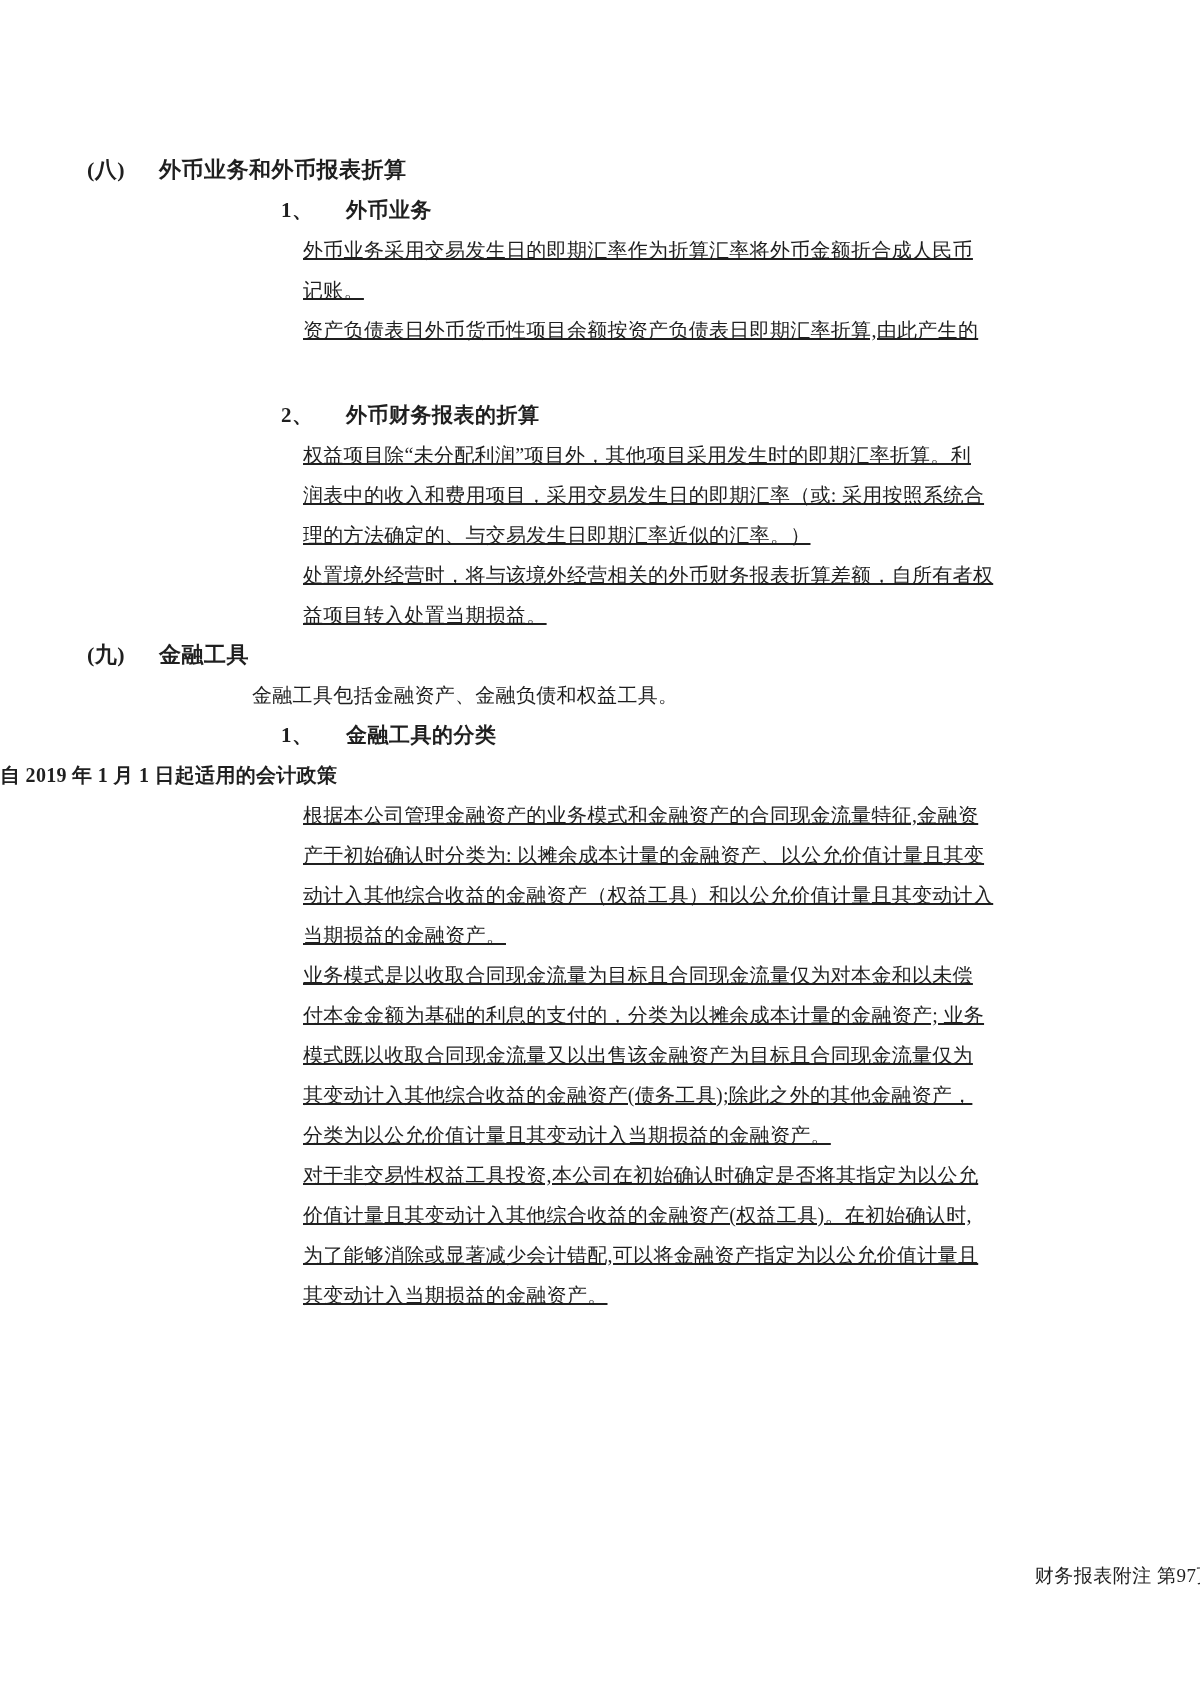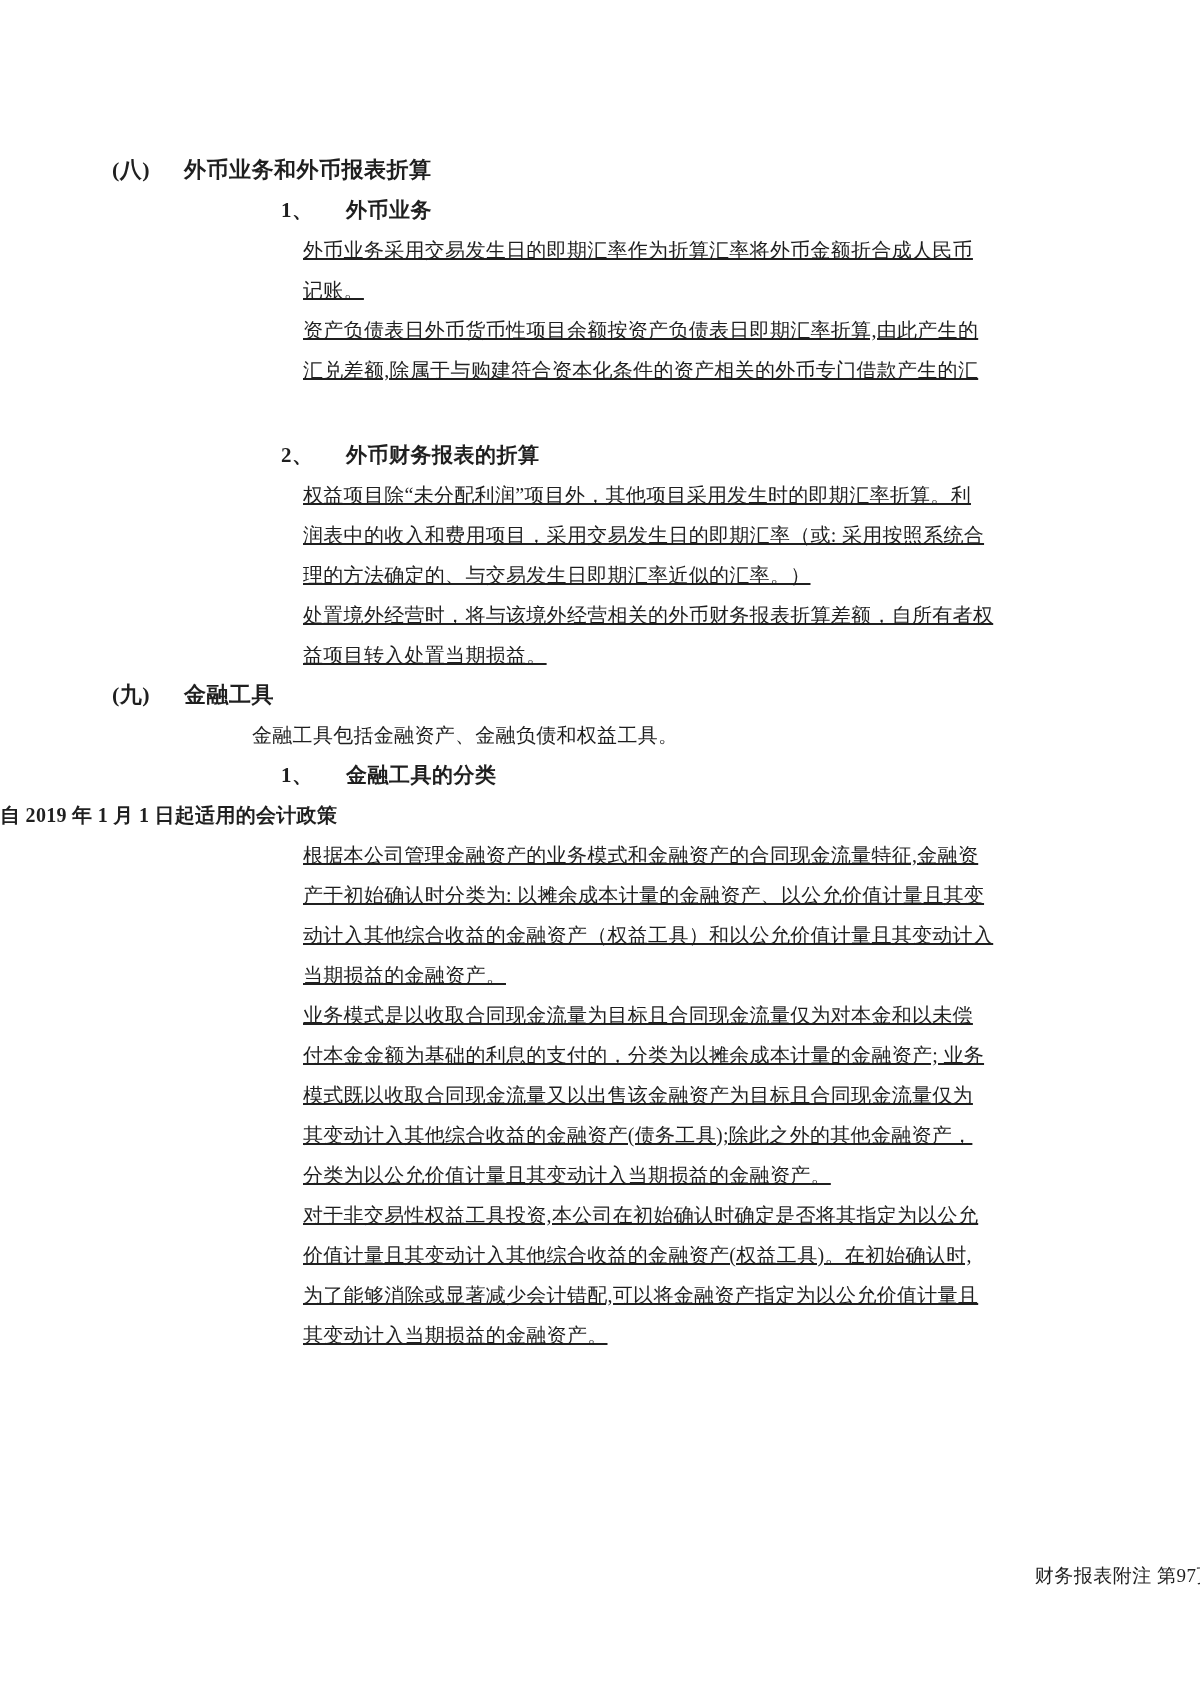--- a/index.html
+++ b/index.html
@@ -15,21 +15,21 @@
     padding-top: 150px;
     background: #ffffff;
     color: #1f1f1f;
     font-family: "Liberation Serif", "DejaVu Serif", serif;
     overflow: hidden;
   }
   .row { line-height: 40px; }
   .h1 {
     font-weight: bold;
     font-size: 22px;
-    padding-left: 112px;
+    padding-left: 87px;
     letter-spacing: 0.5px;
   }
   .h1 .label { display: inline-block; width: 72px; font-weight: bold; }
   .h2 {
     font-weight: bold;
     font-size: 21px;
     padding-left: 245px;
     letter-spacing: 0.5px;
     margin-left: 36px;
   }
@@ -70,21 +70,20 @@
   <div class="row h2">
     <span class="num">1、</span><span>外币业务</span>
   </div>
 
   <div class="para">
       <div class="tline">外币业务采用交易发生日的即期汇率作为折算汇率将外币金额折合成人民币</div>
       <div class="tline">记账。</div>
     </div>
   <div class="para">
       <div class="tline">资产负债表日外币货币性项目余额按资产负债表日即期汇率折算,由此产生的</div>
-      <div class="tline">汇兑差额,除属于与购建符合资本化条件的资产相关的外币专门借款产生的汇</div>
     </div>
 
   <div class="row h2 gap">
     <span class="num">2、</span><span>外币财务报表的折算</span>
   </div>
 
   <div class="para">
       <div class="tline">权益项目除“未分配利润”项目外，其他项目采用发生时的即期汇率折算。利</div>
       <div class="tline">润表中的收入和费用项目，采用交易发生日的即期汇率（或: 采用按照系统合</div>
       <div class="tline">理的方法确定的、与交易发生日即期汇率近似的汇率。）</div>

